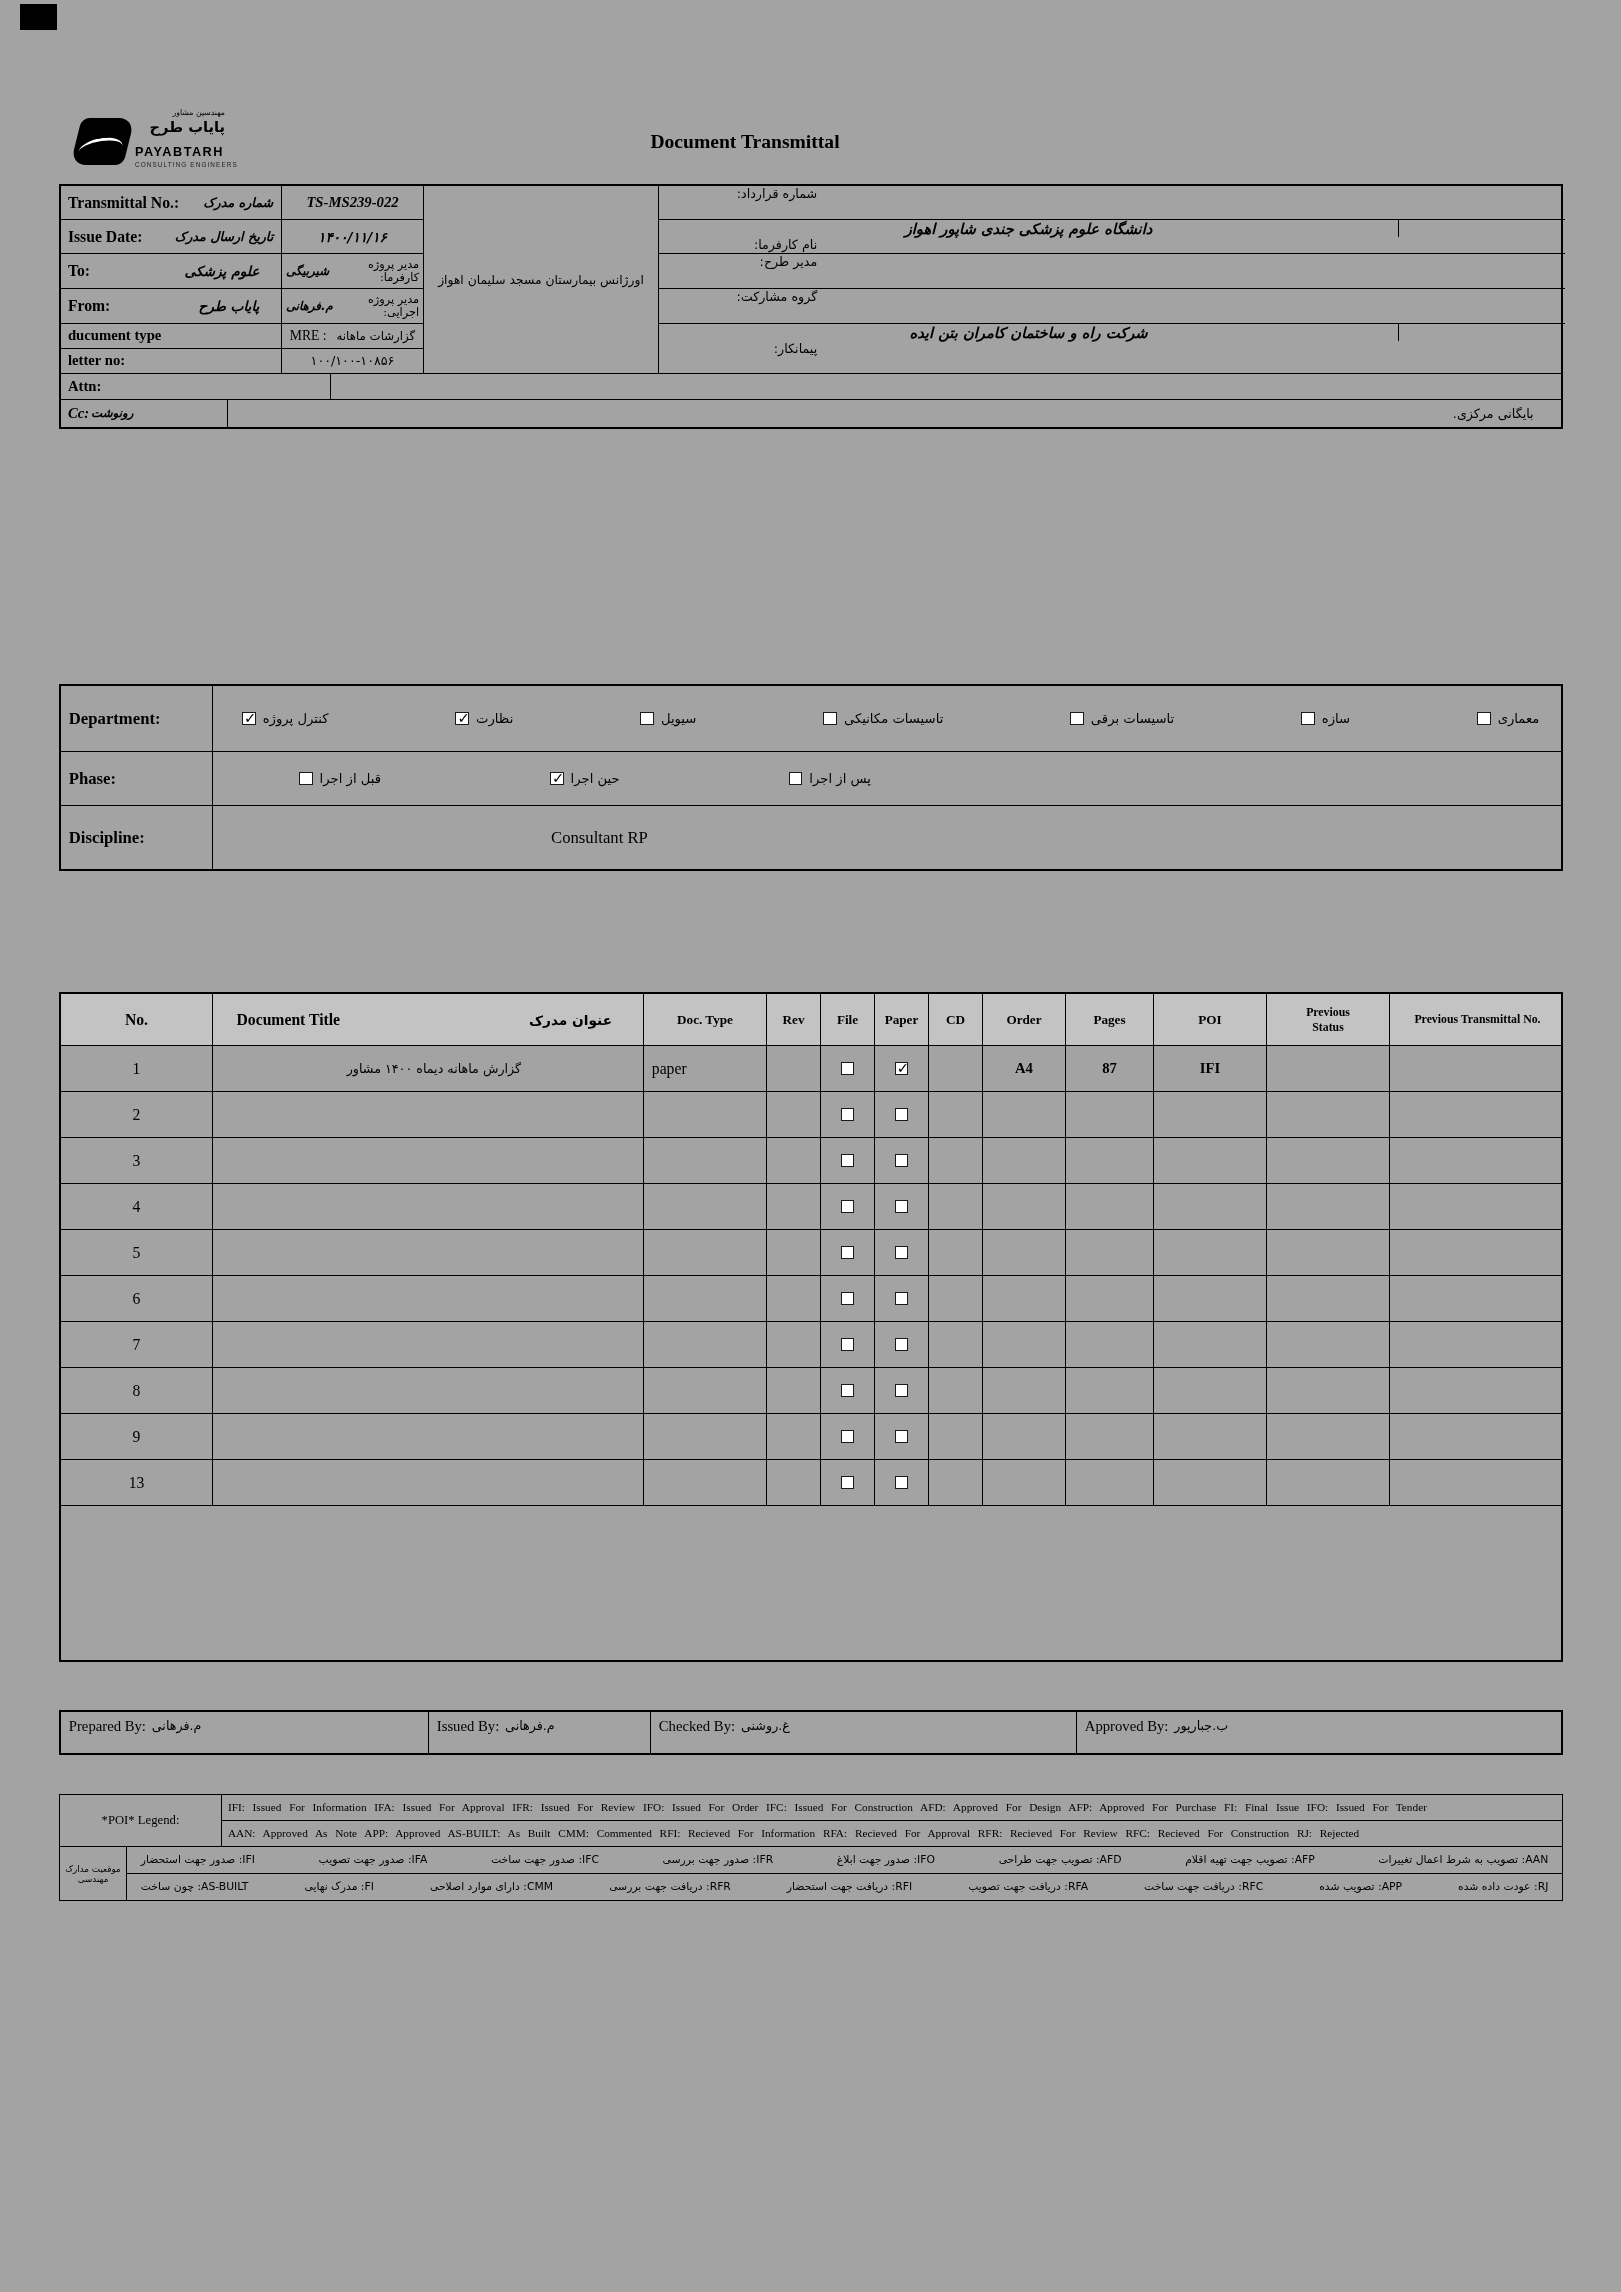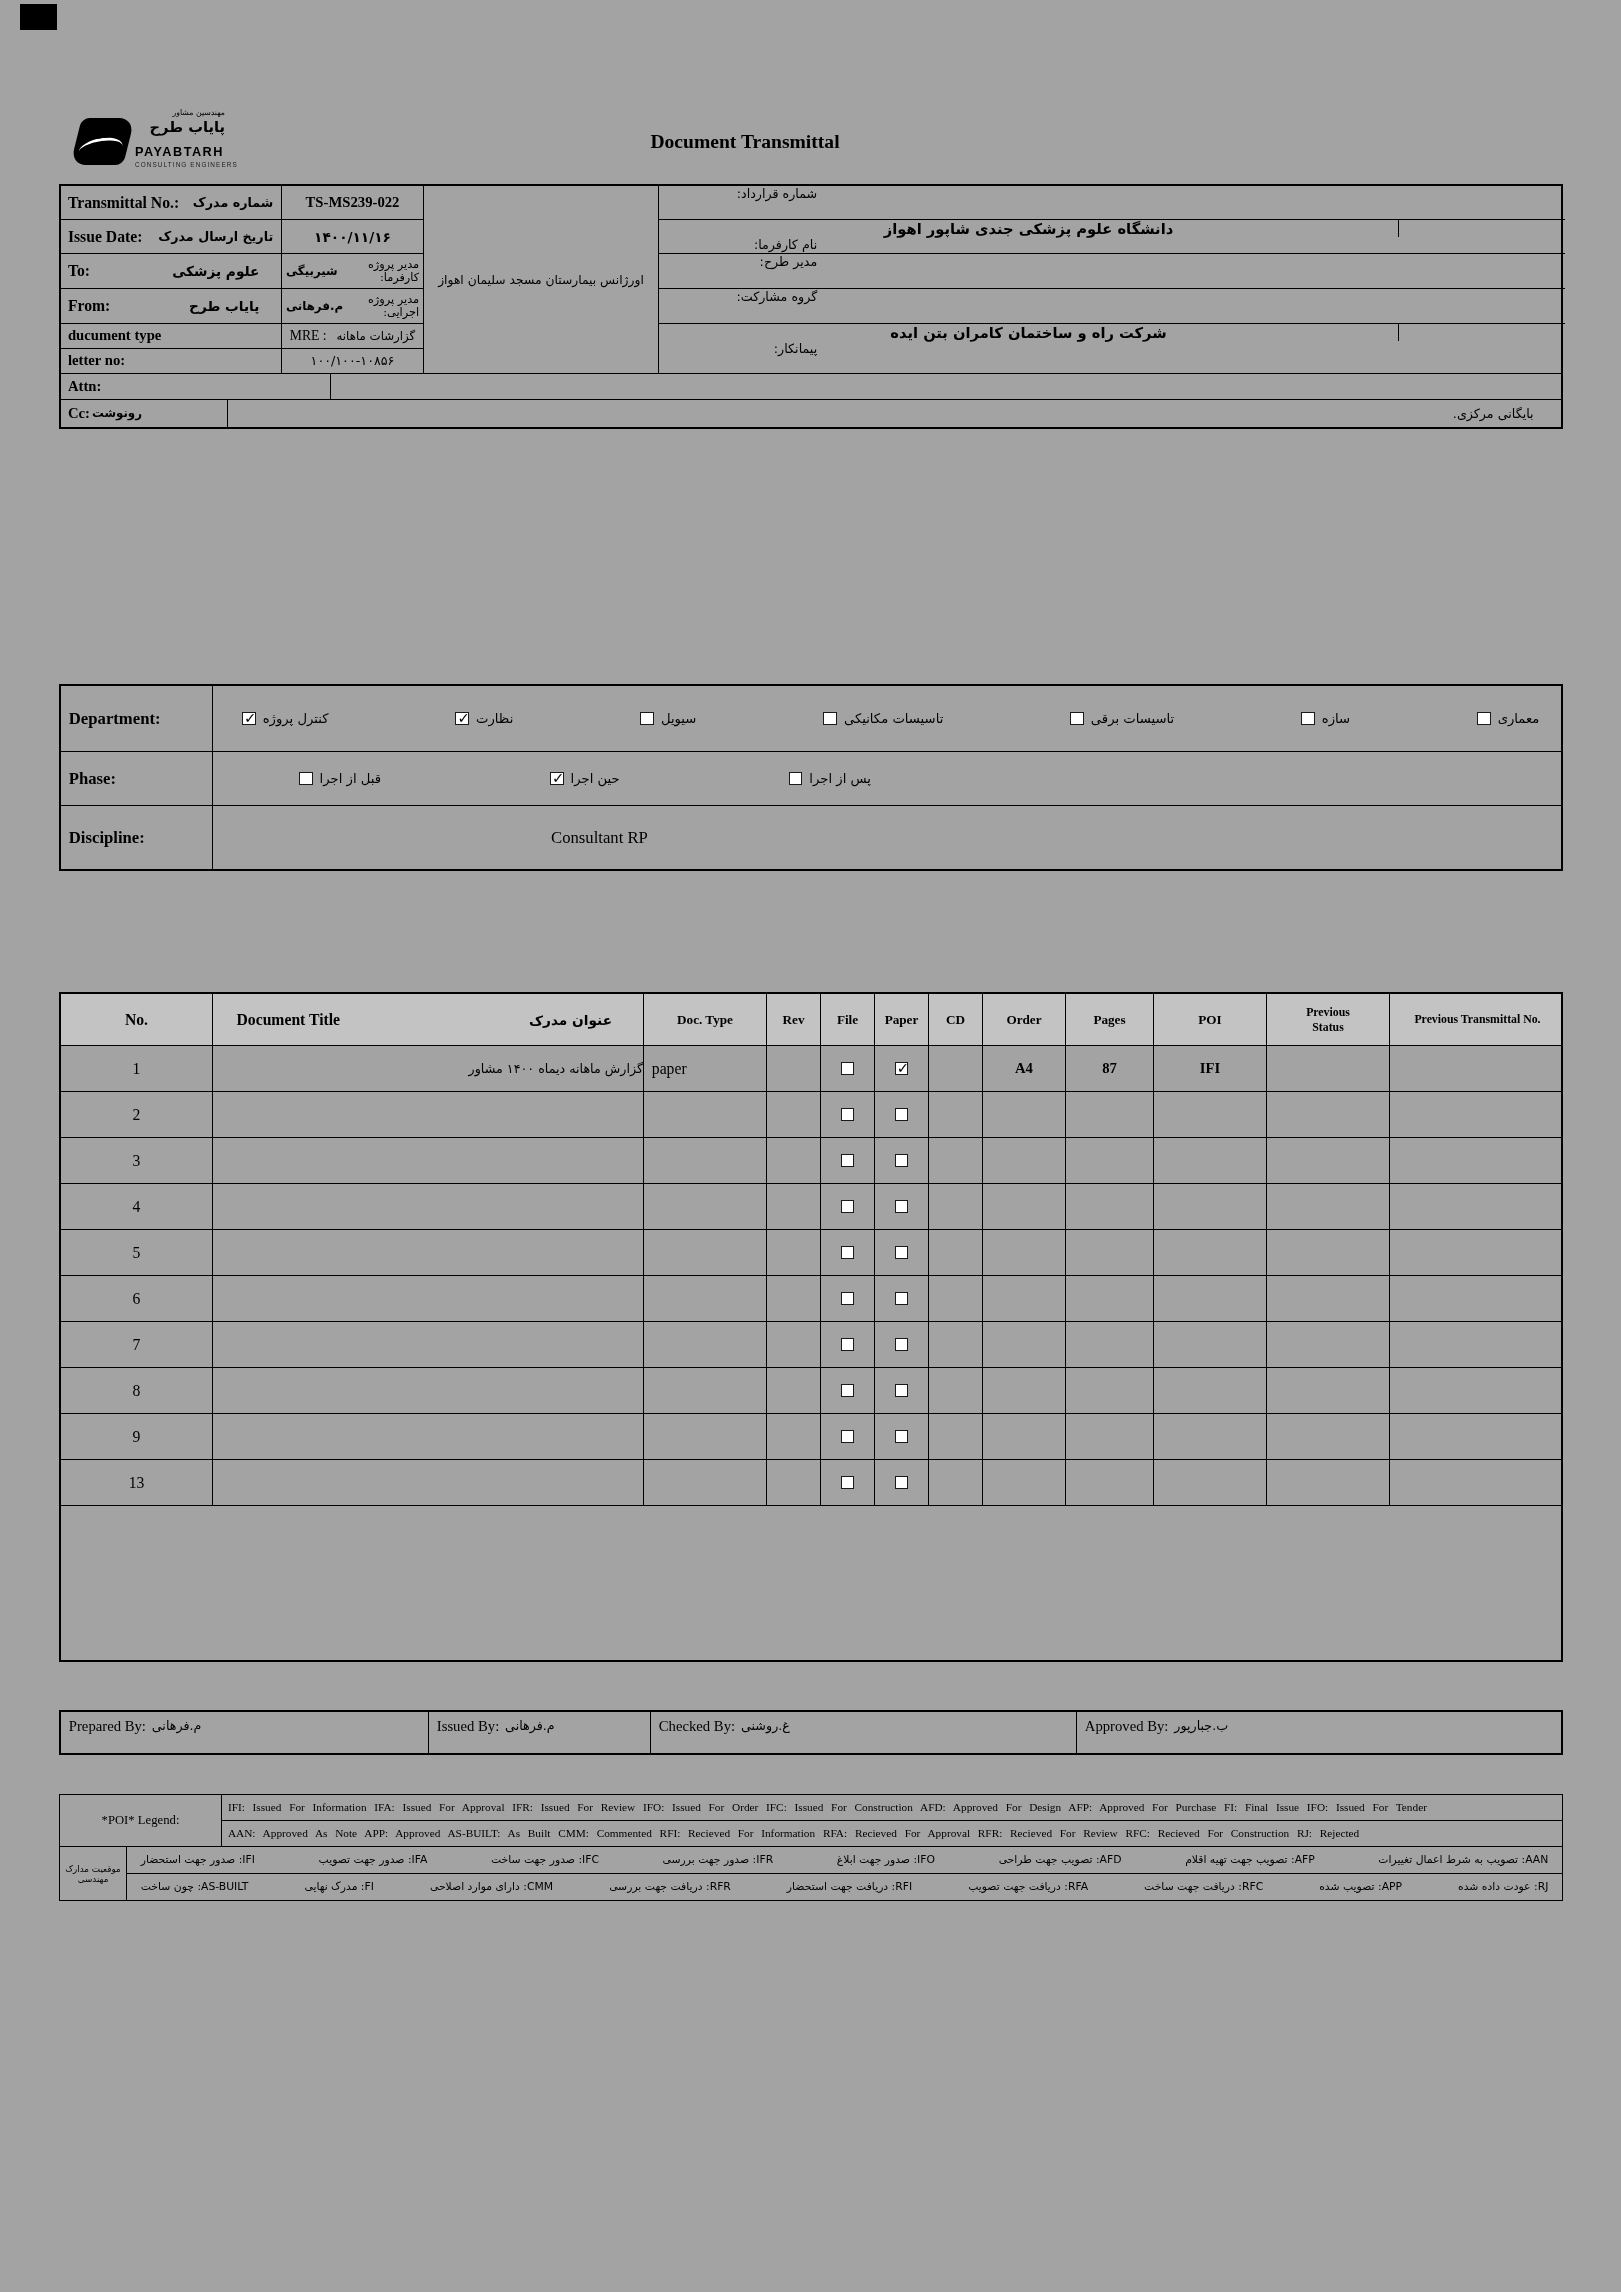--- a/index.html
+++ b/index.html
@@ -1,19 +1,19 @@
 <!DOCTYPE html>
 <html><head>
 <meta charset="utf-8">
 <style>
   *{margin:0;padding:0;box-sizing:border-box;}
   html,body{background:#ffffff;}
   .page{position:relative;width:1621px;height:2293px;background:#a3a3a3;font-family:"Liberation Serif",serif;color:#000;overflow:hidden;}
   .fa{font-family:"DejaVu Sans",sans-serif;}
-  .b{font-weight:bold;}
+  .b{font-weight:bold;font-style:italic;}
 
   .corner-mark{position:absolute;left:19.6px;top:3.9px;width:37px;height:26.5px;background:#000;}
 
   
   .logo{position:absolute;left:74px;top:108px;width:167px;height:69px;}
   .logo-mark{position:absolute;left:2px;top:9.8px;width:53px;height:47px;background:#000;border-radius:7.8px 15.7px 7.8px 15.7px;transform:skewX(-14deg);}
   .logo-mark::after{content:"";position:absolute;left:4.9px;top:19.6px;width:43px;height:19.6px;border-top:3.9px solid #fff;border-radius:50%;transform:rotate(-8deg);}
   .logo-side{position:absolute;left:63px;top:0;width:88px;text-align:right;}
   .logo-tagline{font-size:7.8px;}
   .logo-fa-name{font-size:14.7px;font-weight:bold;margin-top:1px;}
@@ -69,21 +69,21 @@
   .t3c{flex:0 0 auto;border-right:1px solid #000;display:flex;align-items:center;justify-content:center;text-align:center;}
   .w1{width:152px}.w2{width:431px}.w3{width:123px}.w4{width:54px}.w5{width:54px}.w6{width:54px}.w7{width:54px}.w8{width:83px}.w9{width:88px}.w10{width:113px}.w11{width:123px}
   .w12{width:175px;border-right:none;}
   .hb{font-weight:bold;font-size:15.7px;}
   .hb-fa{font-weight:bold;font-size:13.7px;}
   .hsplit{justify-content:space-between;padding:0 31px 0 23.5px;}
   .hlab{font-weight:bold;font-size:13.2px;}
   .hsm{font-weight:bold;font-size:11.8px;line-height:1.2;padding:0 23.5px;}
   .t3-row{display:flex;height:46px;border-bottom:1px solid #000;}
   .t3-row .w1{font-size:15.7px;}
-  .t3-row .w2{justify-content:flex-end;padding-left:11.8px;text-align:left;}
+  .t3-row .w2{justify-content:center;padding-left:11.8px;text-align:left;}
   .t3-row .w3{justify-content:flex-start;padding-left:7.8px;font-size:15.7px;}
   .t3-row .w8,.t3-row .w9,.t3-row .w10{font-weight:bold;font-size:14.7px;}
   .t3-footer{height:154px;}
 
   
   .sig{position:absolute;left:59px;top:1710px;width:1504px;height:45px;border:2px solid #000;display:flex;}
   .sig-cell{flex:0 0 auto;border-right:1px solid #000;display:flex;align-items:flex-start;padding:5.9px 7.8px 0;gap:5.9px;}
   .sig-cell.last{border-right:none;}
   .sw1{width:368px}.sw2{width:222px}.sw3{width:426px}.sw4{width:487px}
   .sig-lab{font-size:14.7px;white-space:nowrap;}

